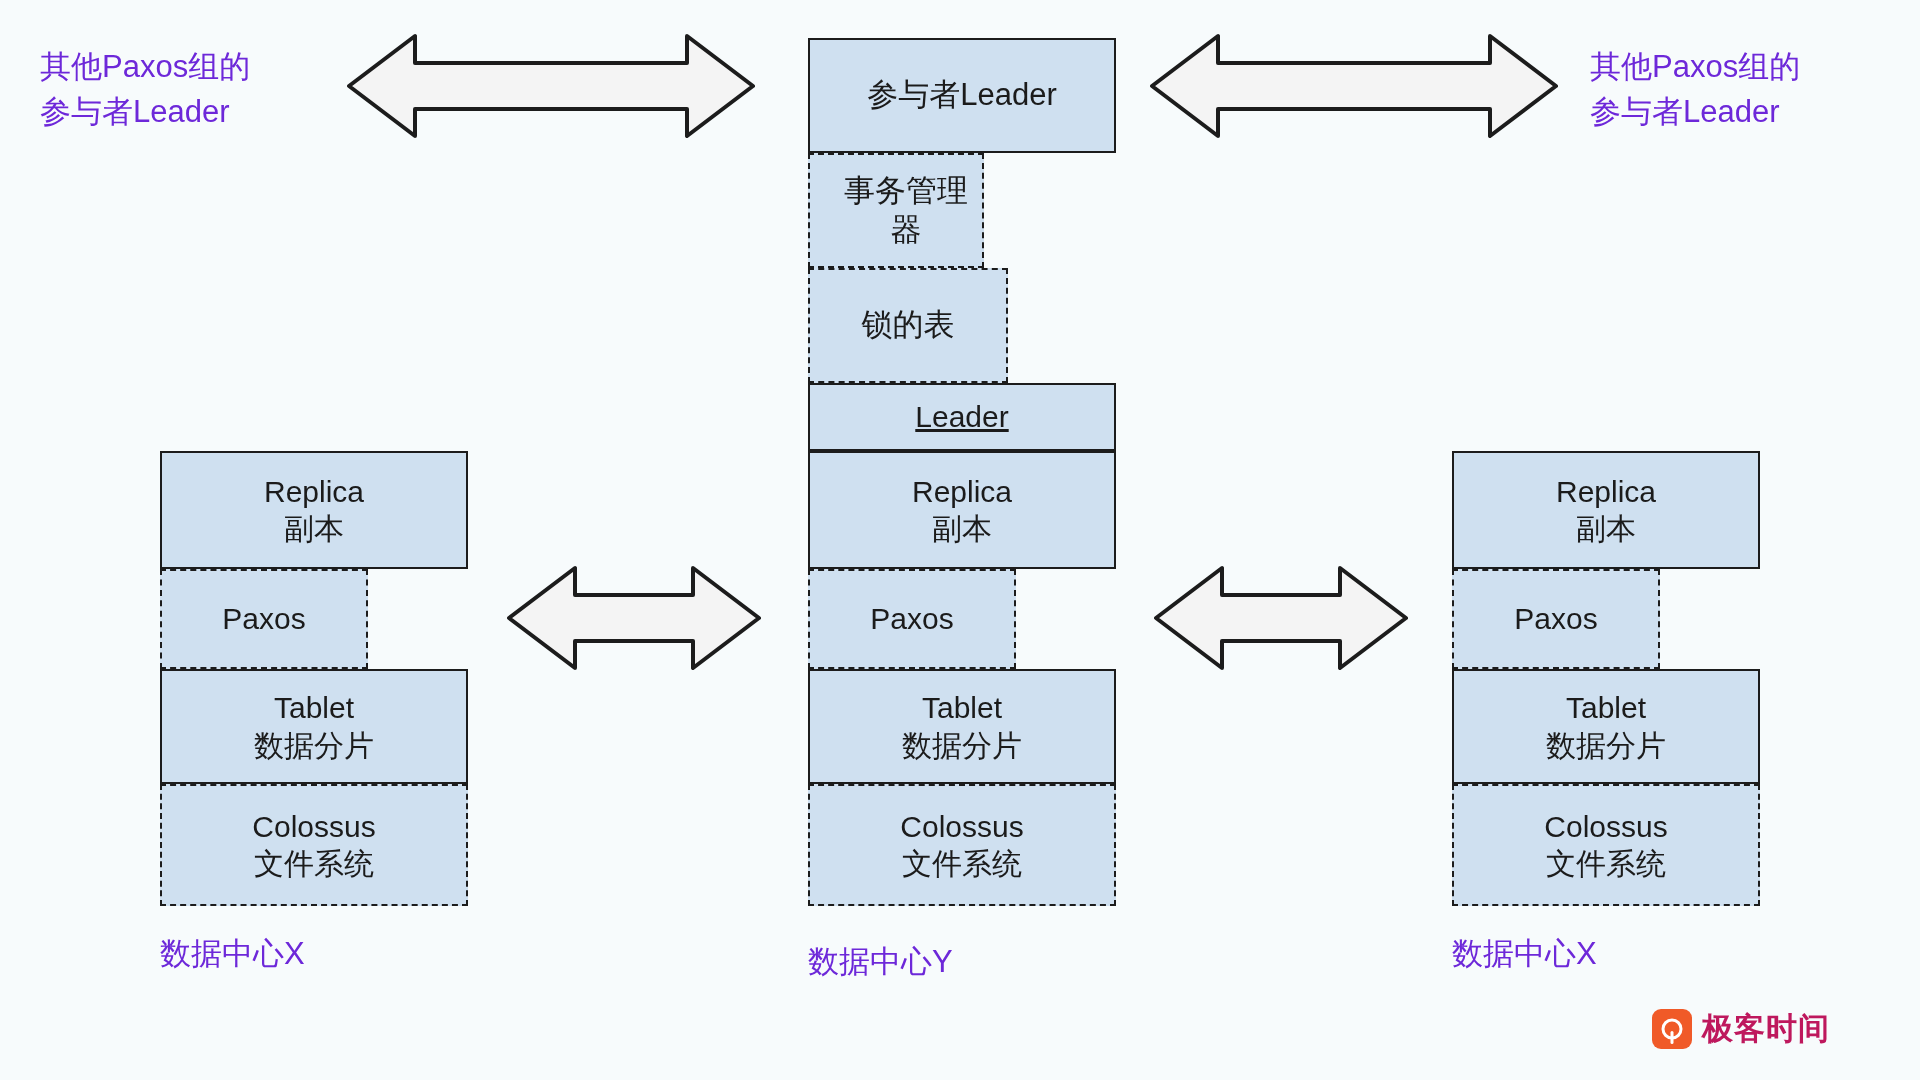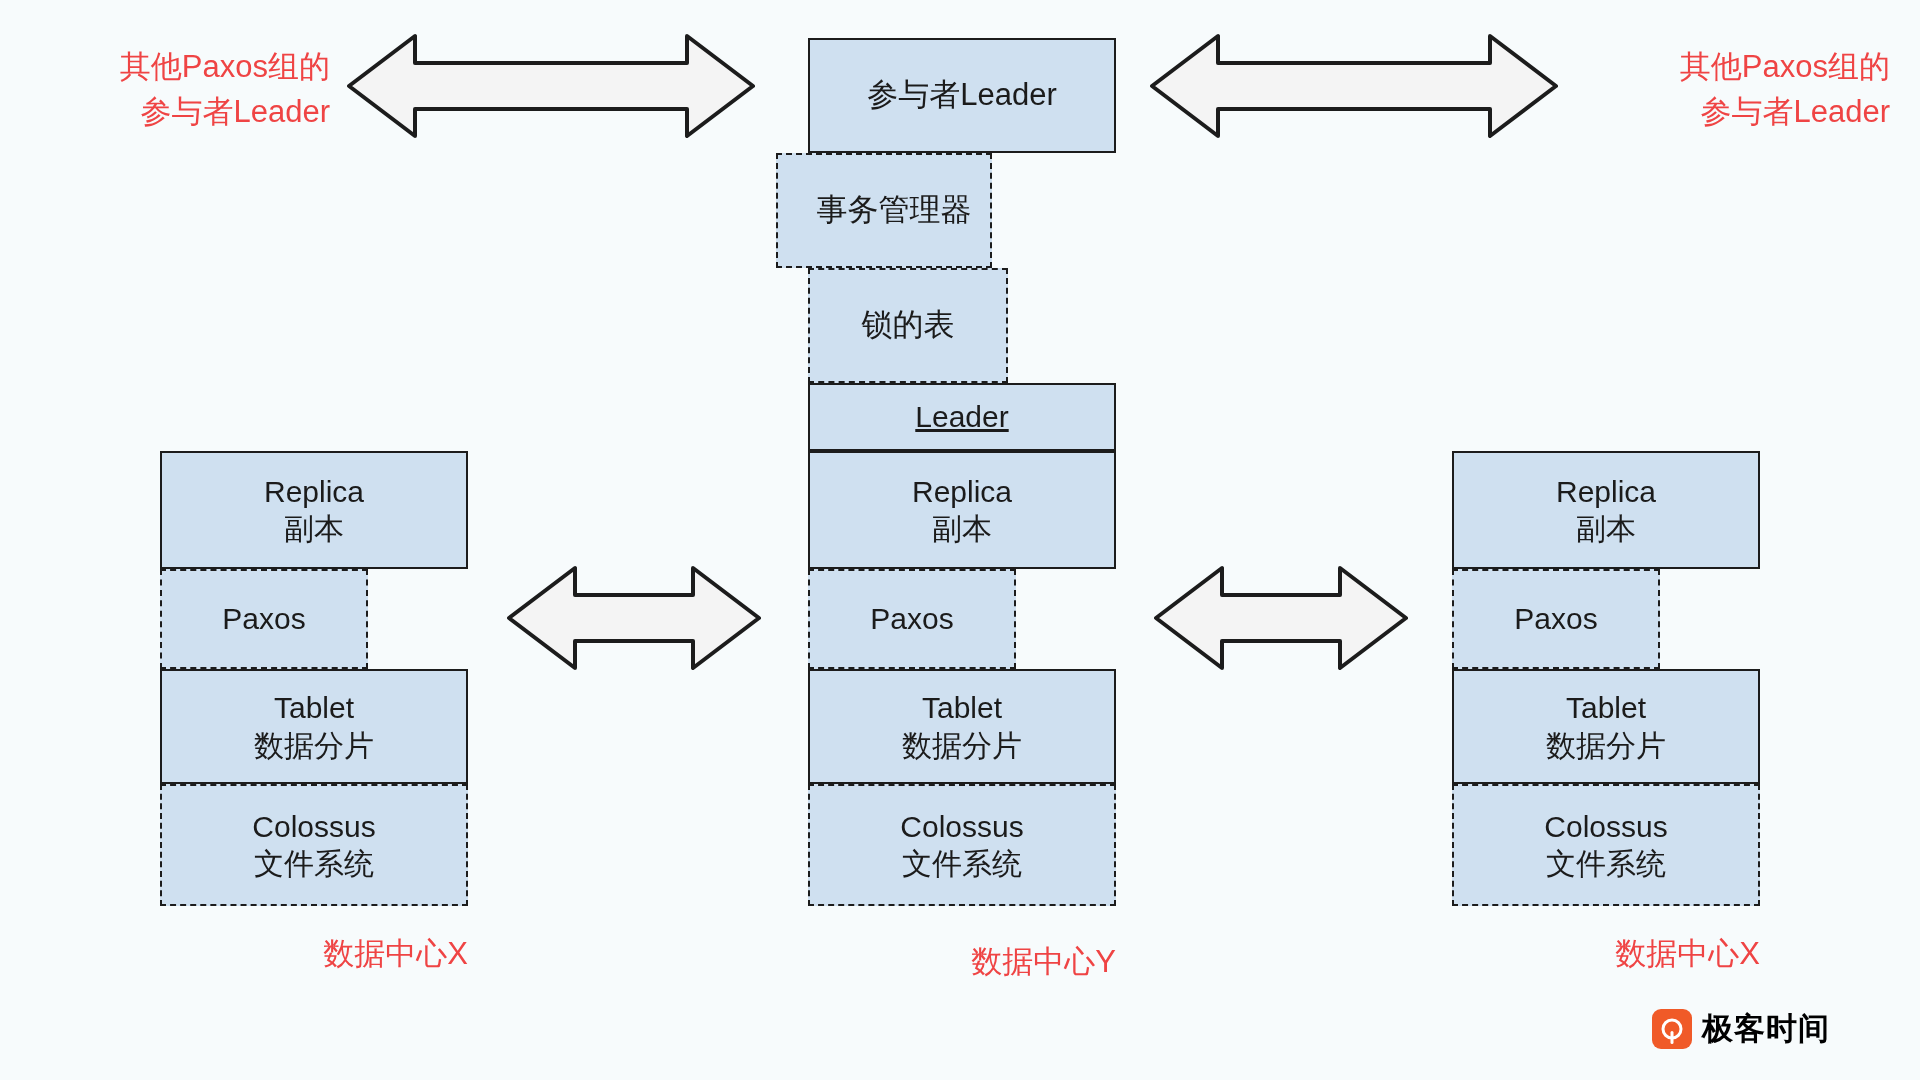--- a/index.html
+++ b/index.html
@@ -37,23 +37,23 @@
   }
   .box.dashed {
     border: 2px dashed #1c1c1c;
   }
   .box .line1 { display: block; }
   .box .line2 { display: block; }
 
   
   .plain-label {
     position: absolute;
-    text-align: right;
+    text-align: left;
     line-height: 1.45;
-    color: #ef4444;
+    color: #6d28d9;
   }
 
   
   .dbl-arrow {
     position: absolute;
   }
   .dbl-arrow svg { display: block; }
 
   
   .watermark {
@@ -88,21 +88,21 @@
     top: 56%;
     width: 3px;
     height: 13px;
     background: #ffffff;
     transform: translateX(-50%);
     border-radius: 2px;
   }
   .wm-text {
     font-size: 31px;
     font-weight: bold;
-    color: #000000;
+    color: #be185d;
     letter-spacing: 1px;
   }
 </style>
 </head>
 <body>
 
 <div class="canvas">
 
   <div class="plain-label" style="left:40px; top:45px; width:290px; font-size:31px;">
     <span>其他Paxos组的</span><br>
@@ -123,21 +123,21 @@
   <div class="dbl-arrow" style="left:1148px; top:30px;">
     <svg width="412" height="112" viewBox="0 0 412 112">
       <polygon points="4,56 70,6 70,33 342,33 342,6 408,56 342,106 342,79 70,79 70,106" fill="#f4f4f4" stroke="#1c1c1c" stroke-width="4" stroke-linejoin="round"></polygon>
     </svg>
   </div>
 
   <div class="box" style="left:808px; top:38px; width:308px; height:115px; font-size:31px;">
     <span>参与者Leader</span>
   </div>
 
-  <div class="box dashed" style="left:776px; top:153px; width:216px; height:115px; font-size:31px;padding-left:20px;">
+  <div class="box dashed" style="left:808px; top:153px; width:176px; height:115px; font-size:31px;padding-left:20px;">
     <span>事务管理器</span>
   </div>
 
   <div class="box dashed" style="left:808px; top:268px; width:200px; height:115px; font-size:31px;">
     <span>锁的表</span>
   </div>
 
   <div class="box" style="left:808px; top:383px; width:308px; height:68px; font-size:30px;text-decoration:underline;">
     <span>Leader</span>
   </div>

